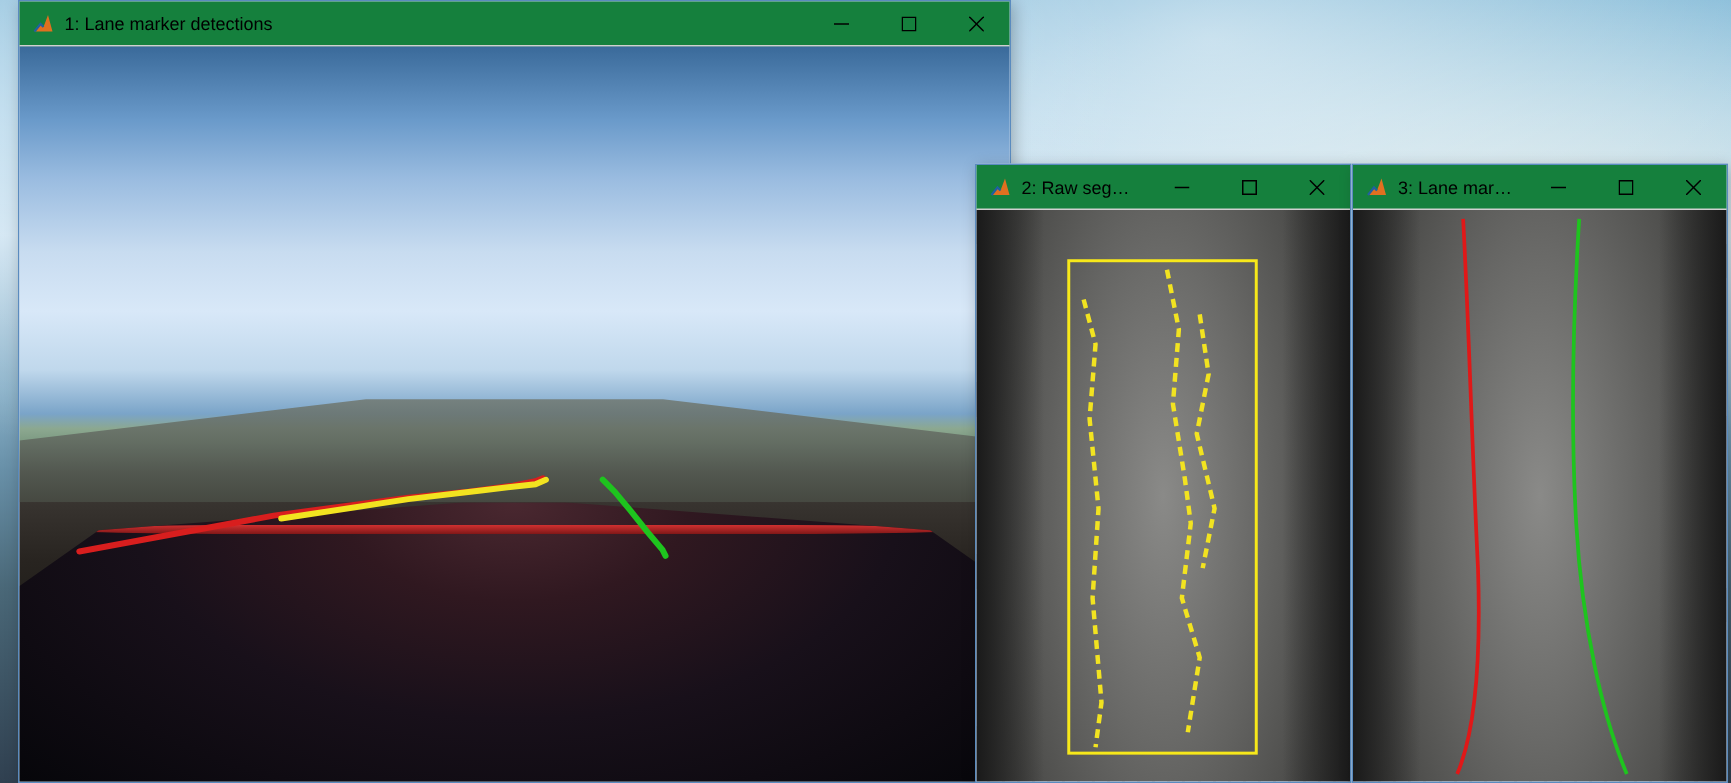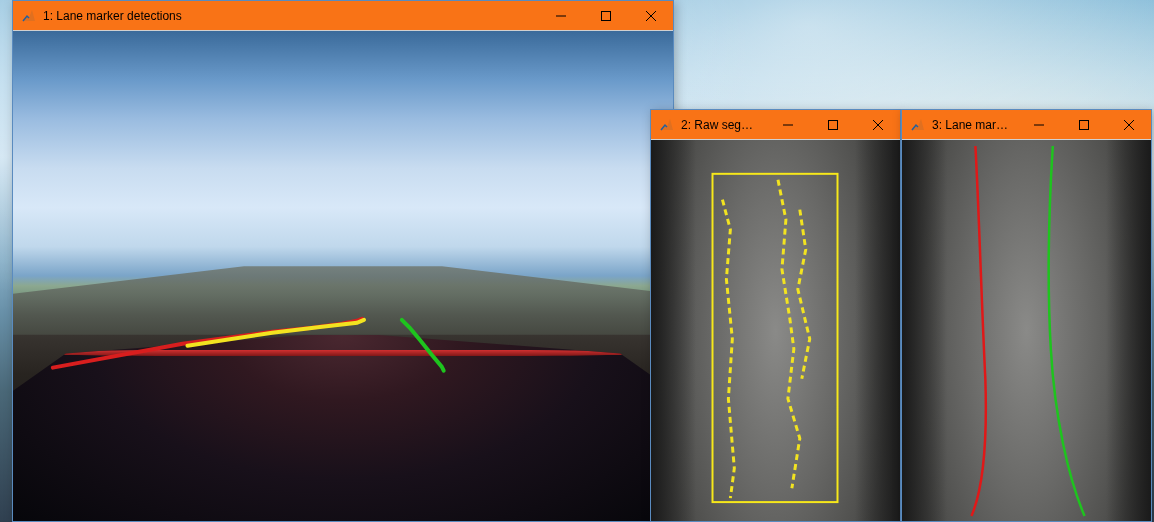--- a/index.html
+++ b/index.html
@@ -26,21 +26,21 @@
     }
     .window {
       position: absolute;
       background: #fff;
       border: 1px solid #5a8bbf;
       box-shadow: 2px 2px 10px rgba(0,0,0,0.25);
       z-index: 10;
     }
     .titlebar {
       height: 30px;
-      background: #f97316;
+      background: #15803d;
       display: flex;
       align-items: center;
       border-bottom: 1px solid #d0d0d0;
     }
     .app-icon {
       width: 16px; height: 16px;
       margin: 0 6px 0 8px;
       flex: none;
       position: relative;
     }

